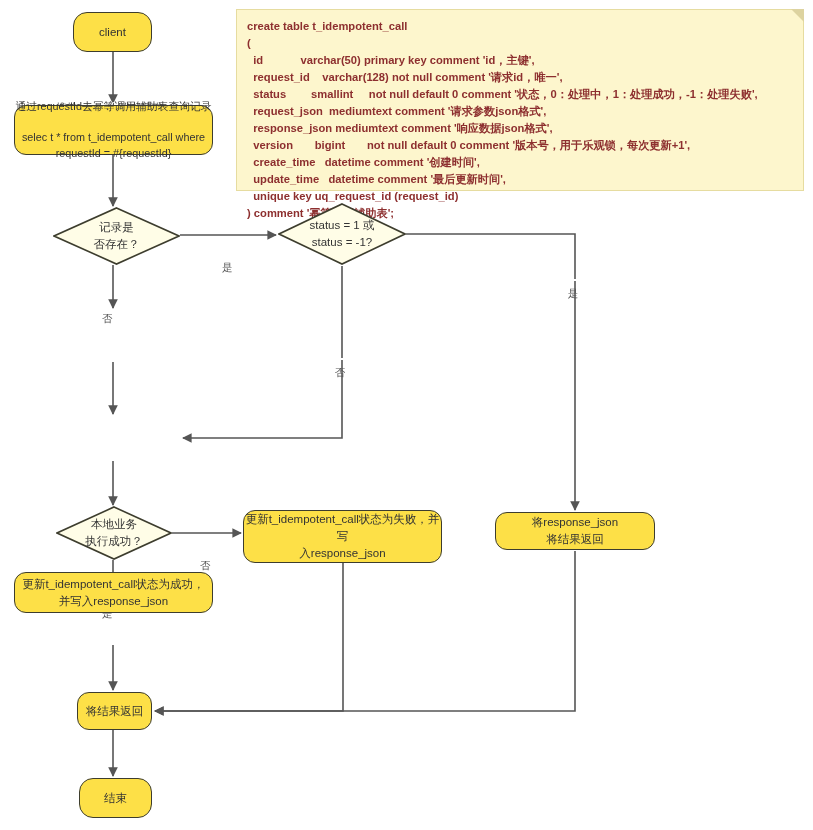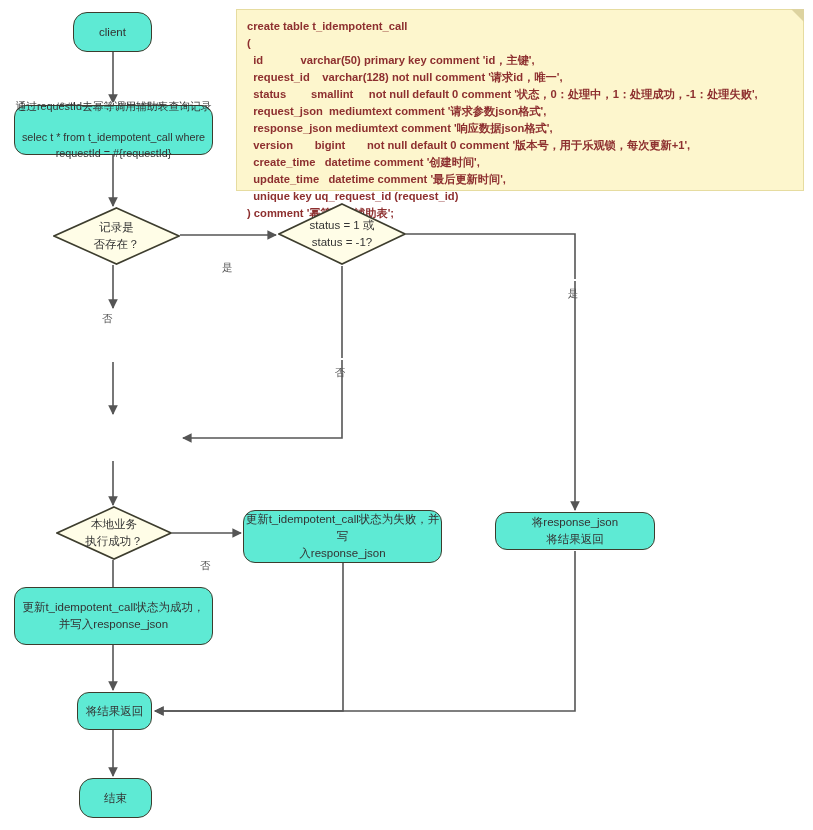--- a/index.html
+++ b/index.html
@@ -22,21 +22,21 @@
     position: absolute;
     left: 0;
     top: 0;
     width: 813px;
     height: 830px;
     pointer-events: none;
   }
   .node {
     position: absolute;
     box-sizing: border-box;
-    background: #5eead4;
+    background: #fde047;
     border: 1.6px solid #3d3d2e;
     color: #333333;
     display: flex;
     align-items: center;
     justify-content: center;
     text-align: center;
     font-size: 11.5px;
     line-height: 1.45;
     white-space: pre-line;
   }
@@ -217,20 +217,20 @@
   <div class="edge-label" style="left:199px; top:524px;">否</div>
 
   <div class="edge-label" style="left:101px; top:572px;">是</div>
 
   <div class="node rounded" style="left:243px; top:510px; width:199px; height:53px;">更新t_idempotent_call状态为失败，并写
 入response_json</div>
 
   <div class="node rounded" style="left:495px; top:512px; width:160px; height:38px;">将response_json
 将结果返回</div>
 
-  <div class="node rounded" style="left:14px; top:587px; width:199px; height:58px;">更新t_idempotent_call状态为成功，
+  <div class="node rounded" style="left:14px; top:572px; width:199px; height:41px;">更新t_idempotent_call状态为成功，
 并写入response_json</div>
 
   <div class="node rounded" style="left:77px; top:692px; width:75px; height:38px;">将结果返回</div>
 
   <div class="node stadium" style="left:79px; top:778px; width:73px; height:40px;">结束</div>
 
 </div>
 
 </body></html>

